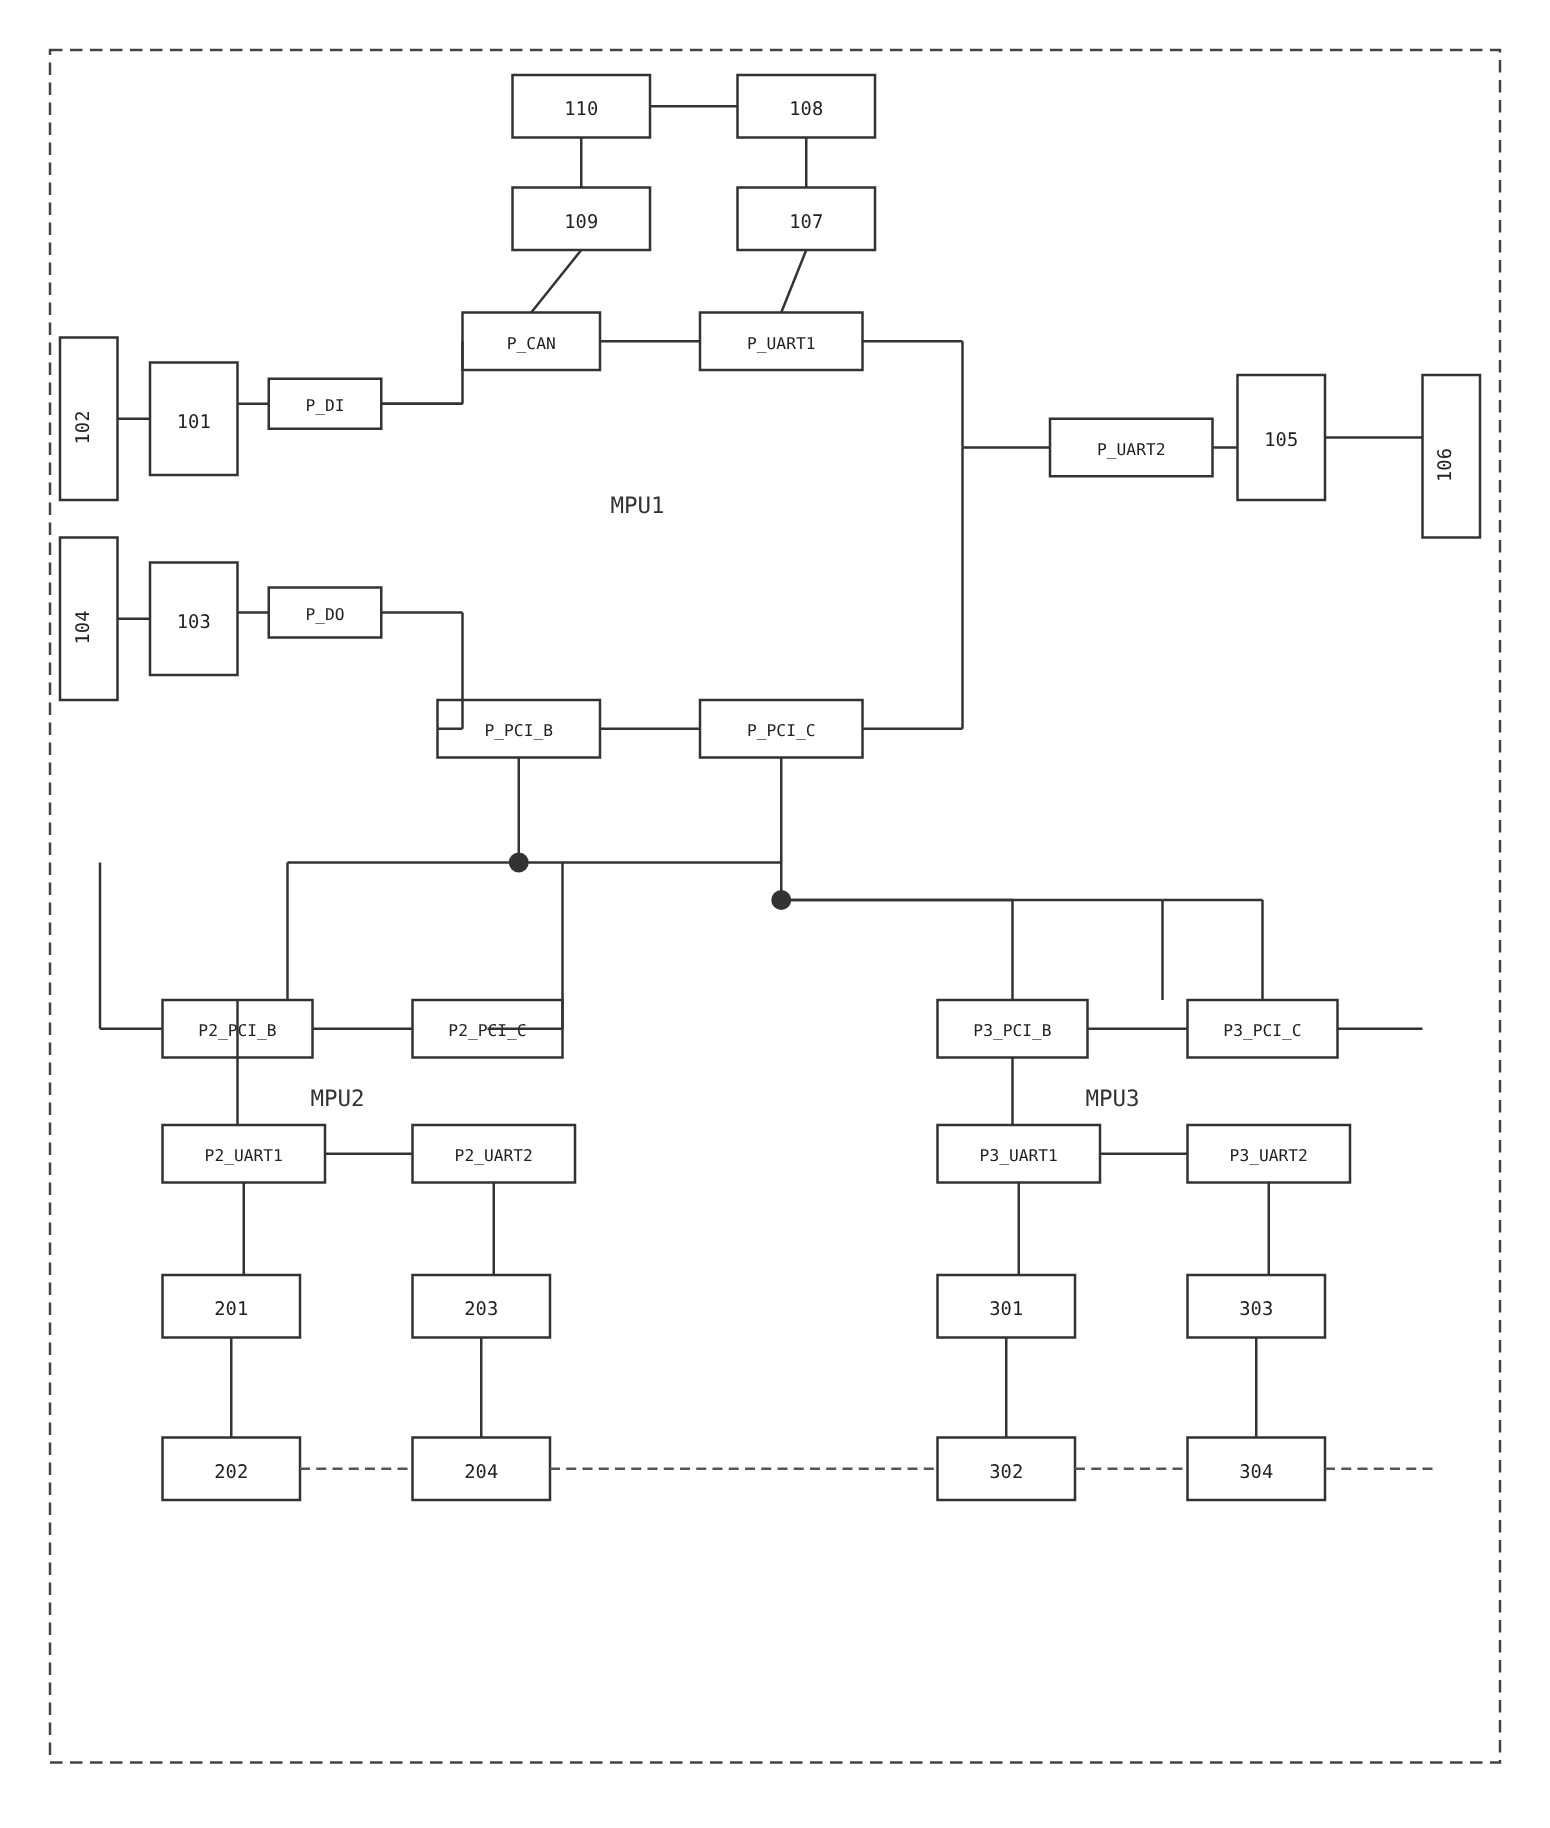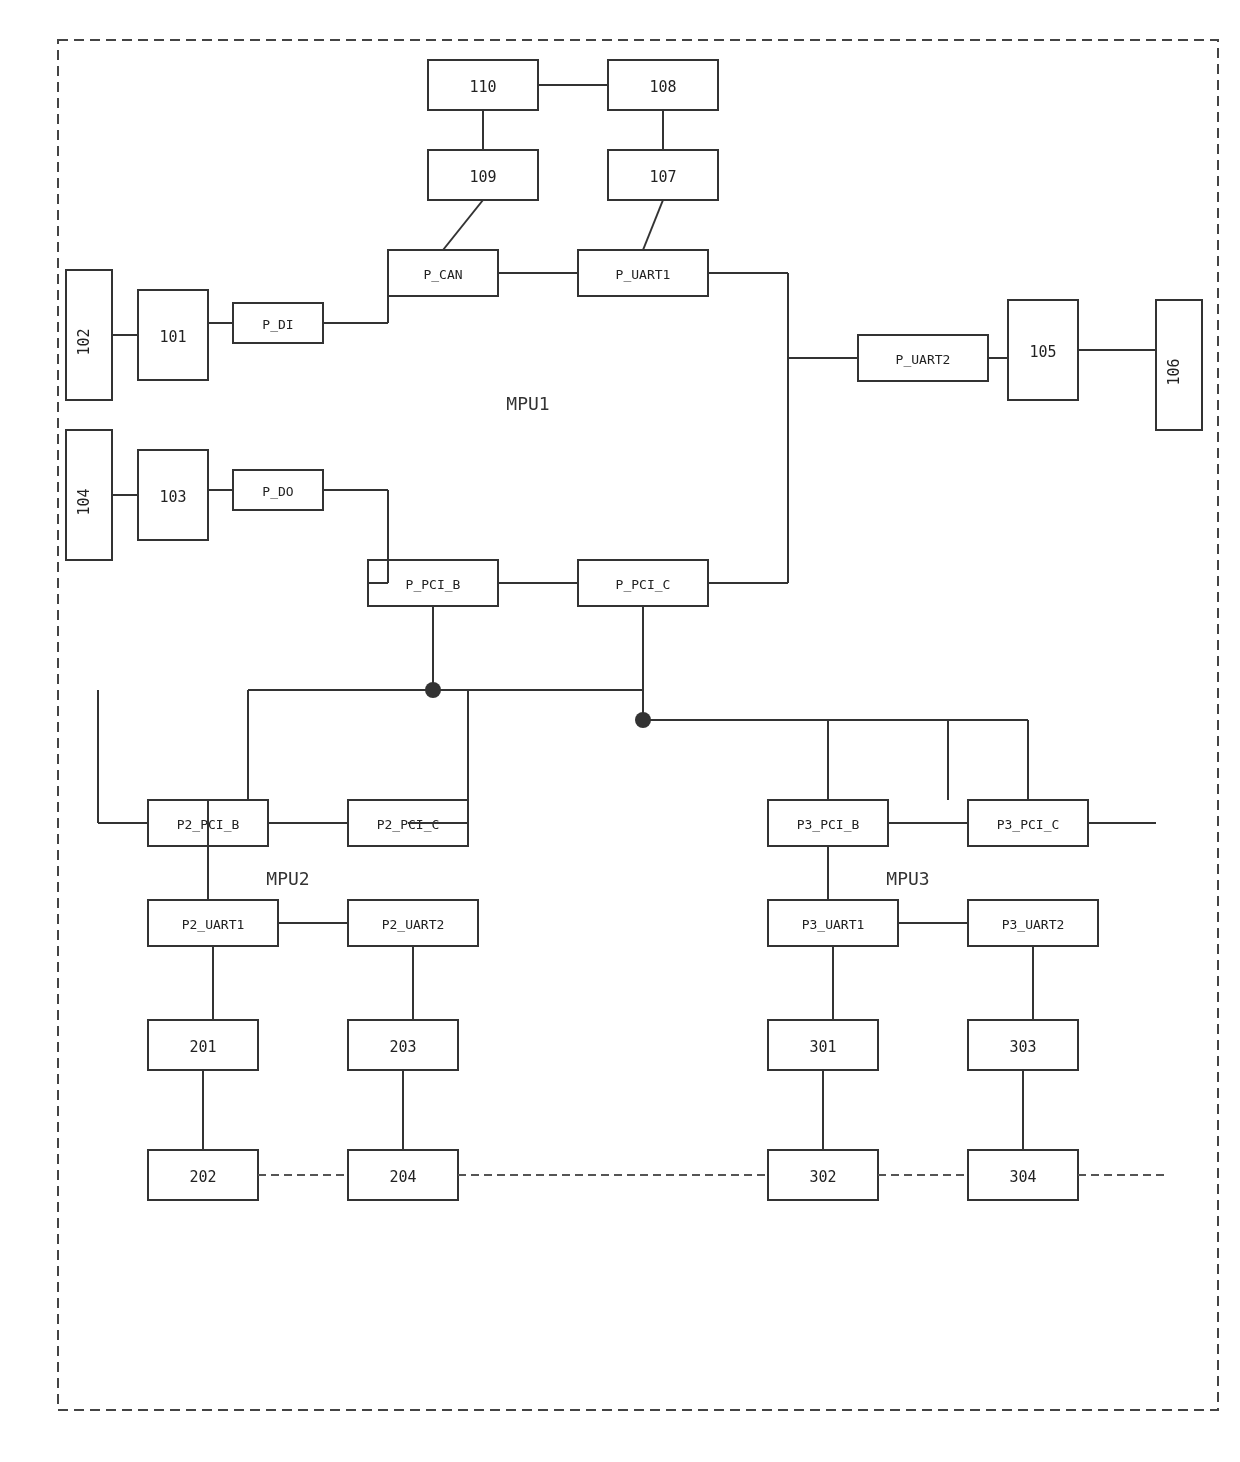--- a/index.html
+++ b/index.html
@@ -7,21 +7,21 @@
       background: #fff;
       font-family: monospace;
       width: 1240px;
       height: 1462px;
       position: relative;
       overflow: hidden;
     }
     .diagram-container {
       position: absolute;
       top: 30px;
-      left: 48px;
+      left: 30px;
       width: 1180px;
       height: 1400px;
     }
     svg {
       width: 100%;
       height: 100%;
     }
     .box-label {
       font-family: monospace;
       font-size: 15px;

